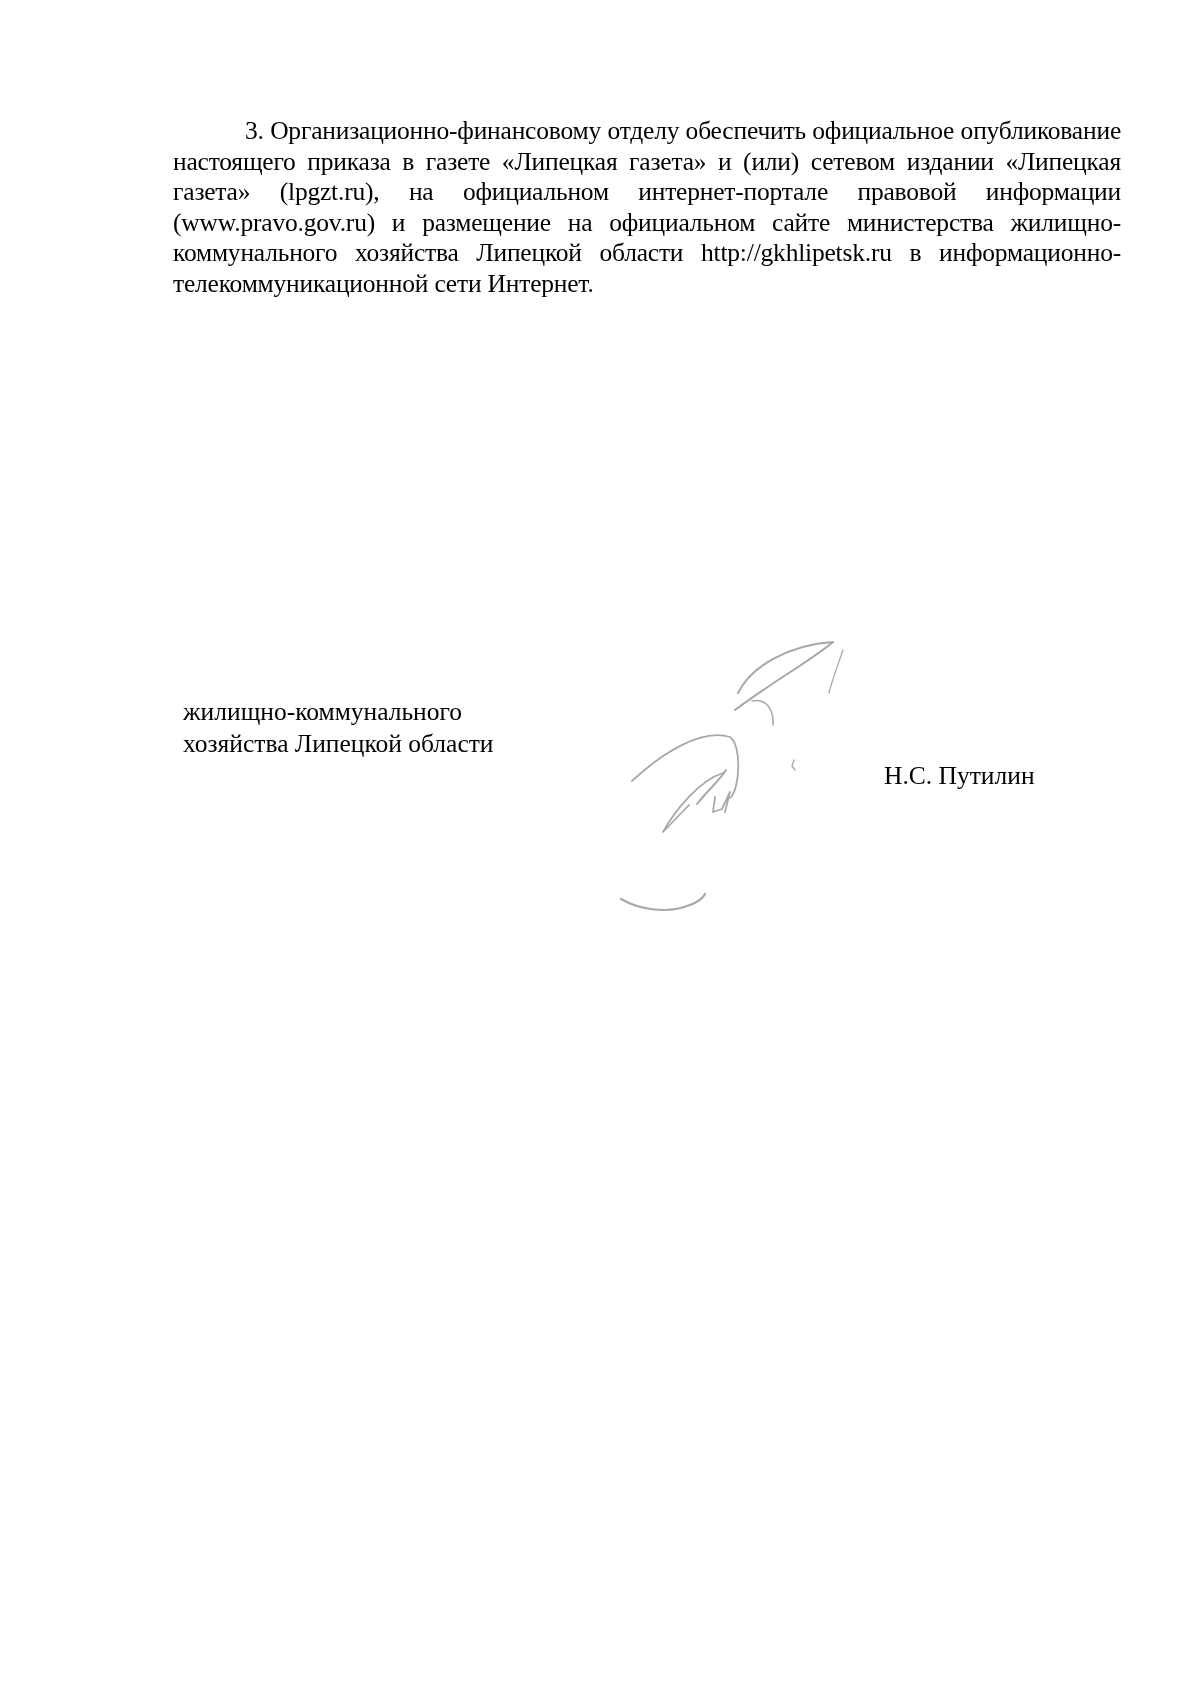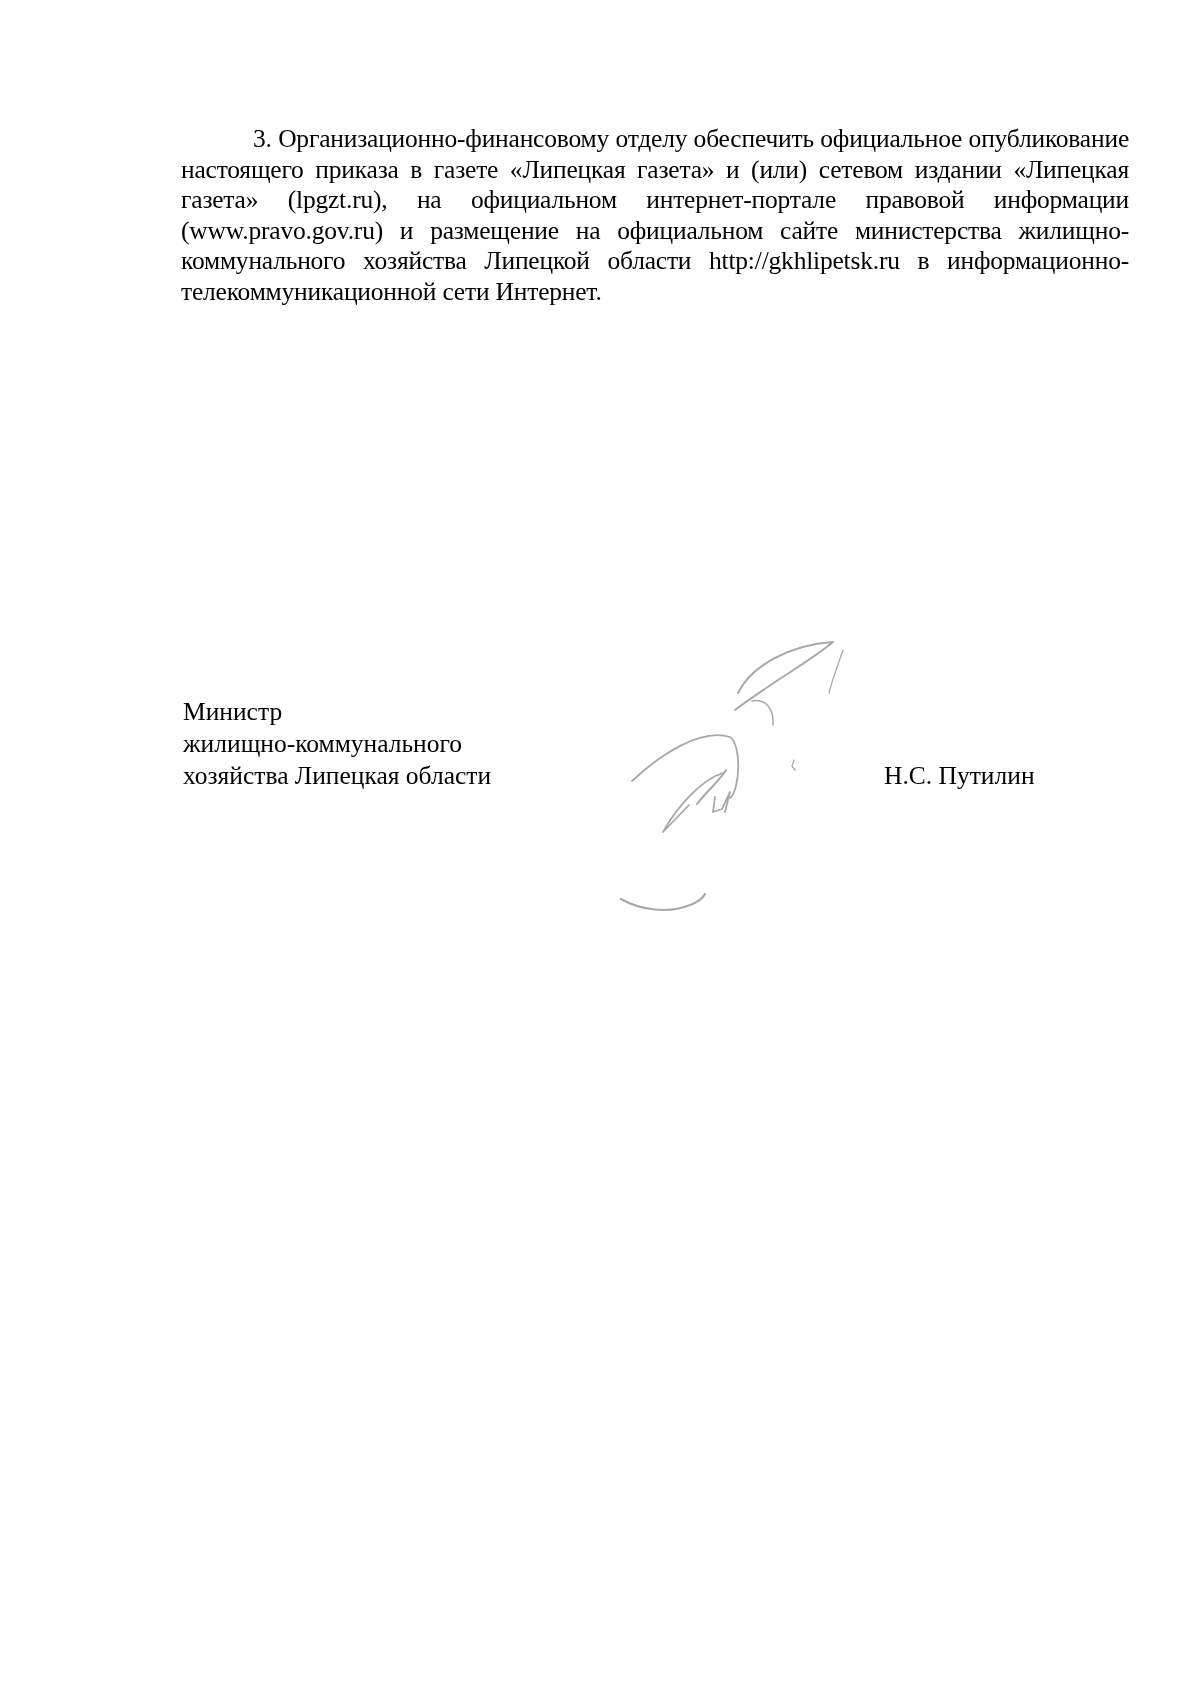--- a/index.html
+++ b/index.html
@@ -17,21 +17,21 @@
     }
     .paragraph {
       position: absolute;
       left: 173px;
       top: 116px;
       width: 948px;
       font-size: 25.5px;
       line-height: 30.6px;
       text-align: justify;
       text-indent: 72px;
-      margin: 8px;
+      margin: 0;
       letter-spacing: -0.2px;
     }
     .sig-block {
       position: absolute;
       left: 183px;
       top: 696px;
       font-size: 25.5px;
       line-height: 32px;
     }
     .sig-block div {
@@ -52,23 +52,22 @@
       width: 280px;
       height: 310px;
     }
   </style>
 </head>
 <body>
 
 <p class="paragraph">3. Организационно-финансовому отделу обеспечить официальное опубликование настоящего приказа в газете «Липецкая газета» и (или) сетевом издании «Липецкая газета» (lpgzt.ru), на официальном интернет-портале правовой информации (www.pravo.gov.ru) и размещение на официальном сайте министерства жилищно-коммунального хозяйства Липецкой области http://gkhlipetsk.ru в информационно-телекоммуникационной сети Интернет.</p>
 
 <div class="sig-block">
-  <div>Министр</div>
   <div>жилищно-коммунального</div>
-  <div>хозяйства Липецкая области</div>
+  <div>хозяйства Липецкой области</div>
 </div>
 
 <svg class="signature" viewBox="600 620 280 310" xmlns="http://www.w3.org/2000/svg">
   <g fill="none" stroke="#a8a8a8" stroke-linecap="round" stroke-linejoin="round">
 
     <path d="M738 693 C 752 665, 790 645, 833 642 C 812 660, 775 680, 735 710" stroke-width="2"></path>
 
     <path d="M843 650 C 838 665, 832 680, 829 693" stroke-width="1.3"></path>
 
     <path d="M752 701 C 765 698, 774 708, 773 725" stroke-width="1.5"></path>

